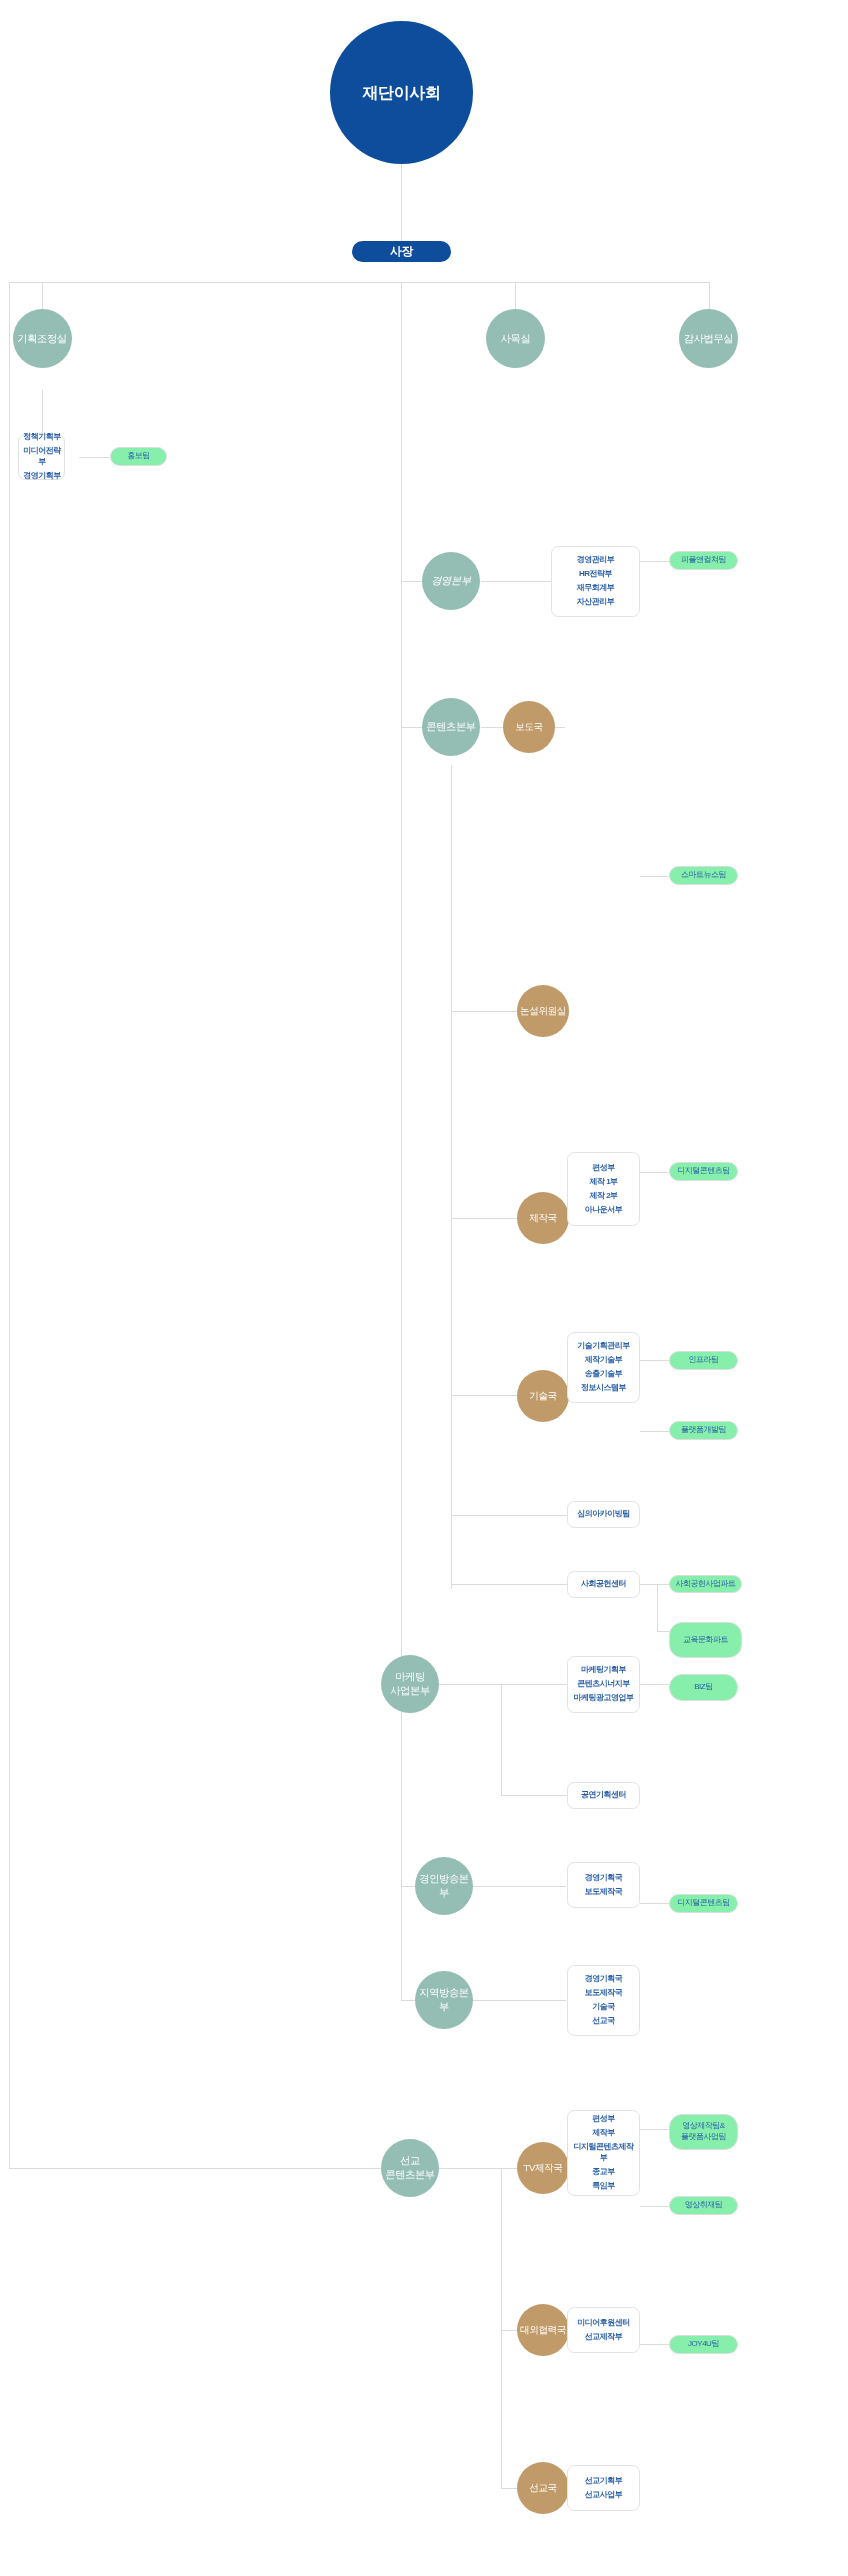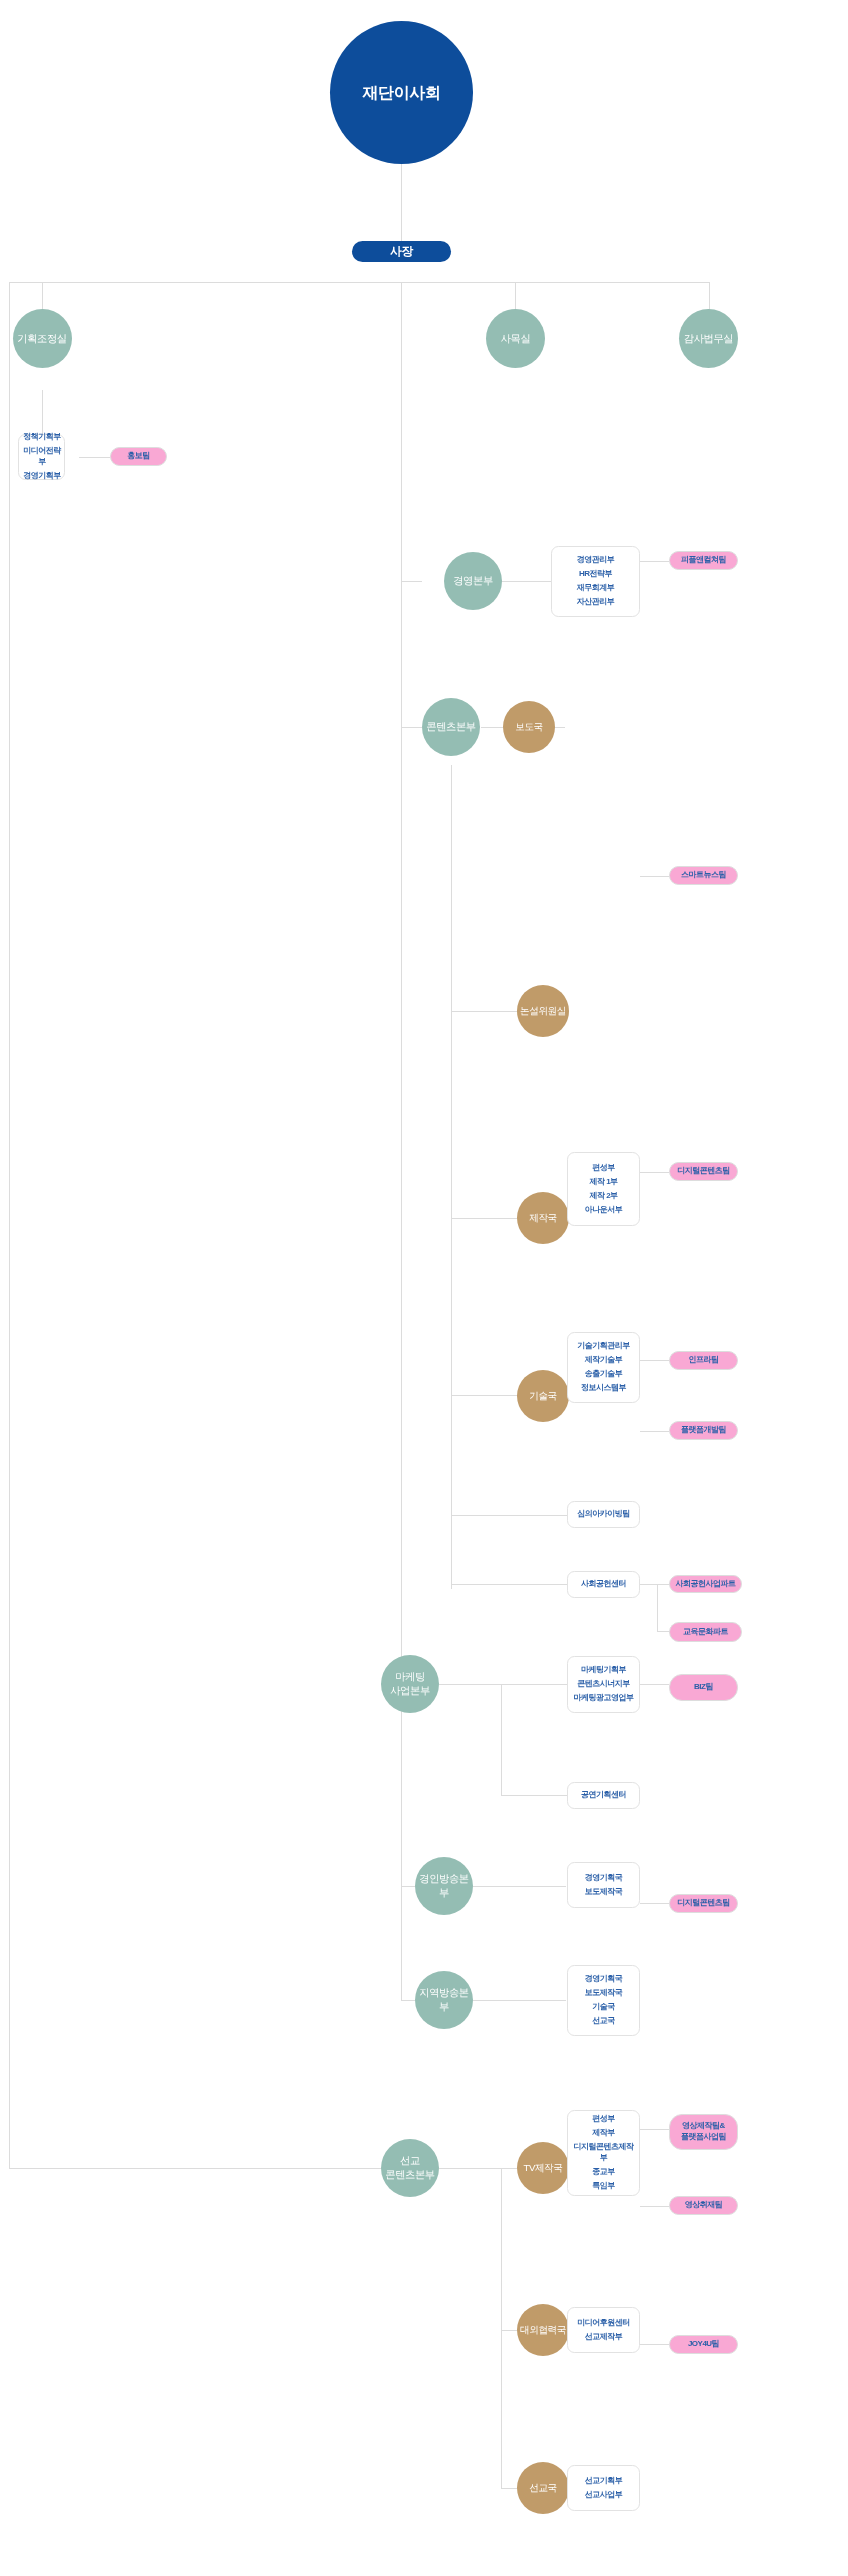--- a/index.html
+++ b/index.html
@@ -76,23 +76,23 @@
     font-size:8px;
     letter-spacing:-0.5px;
     flex-direction:column;
     padding:5.2px 2.9px;
   }
   .dept-box .row{width:100%;display:block;padding:1.8px 0;}
   
   .team-pill{
     border:0.7px solid #dddddd;
     border-radius:13.2px;
-    background:#f9a8d4;
+    background:#86efac;
     color:#2a5fa8;
-    font-weight:bold;
+    font-weight:normal;
     font-size:8px;
     letter-spacing:-0.5px;
   }
 </style>
 </head>
 <body>
 
 <div id="chart">
 
   <div class="ln lnv" style="left:401px;top:163px;height:78px;"></div>
@@ -190,21 +190,21 @@
 
   <div class="node dept-box" style="left:18.4px;top:434px;width:47px;height:46px;">
     <span class="row">정책기획부</span>
     <span class="row">미디어전략부</span>
     <span class="row">경영기획부</span>
   </div>
   <div class="node team-pill" style="left:110px;top:447px;width:57px;height:19px;">
     <span>홍보팀</span>
   </div>
 
-  <div class="node green-ellipse" style="left:444px;top:552px;width:58px;height:58px;">
+  <div class="node green-ellipse" style="left:422px;top:552px;width:58px;height:58px;font-style:italic;">
     <span>경영본부</span>
   </div>
   <div class="node dept-box" style="left:551px;top:546px;width:89px;height:71px;">
     <span class="row">경영관리부</span>
     <span class="row">HR전략부</span>
     <span class="row">재무회계부</span>
     <span class="row">자산관리부</span>
   </div>
   <div class="node team-pill" style="left:669px;top:551px;width:69px;height:19px;">
     <span>피플앤컬쳐팀</span>
@@ -257,21 +257,21 @@
   <div class="node dept-box" style="left:567px;top:1501px;width:73px;height:27px;">
     <span class="row">심의아카이빙팀</span>
   </div>
 
   <div class="node dept-box" style="left:567px;top:1571px;width:73px;height:27px;">
     <span class="row">사회공헌센터</span>
   </div>
   <div class="node team-pill" style="left:669px;top:1575px;width:73px;height:18.4px;">
     <span>사회공헌사업파트</span>
   </div>
-  <div class="node team-pill" style="left:669px;top:1622px;width:73px;height:20px;">
+  <div class="node team-pill" style="left:669px;top:1622px;width:73px;height:36px;">
     <span>교육문화파트</span>
   </div>
 
   <div class="node green-ellipse" style="left:381px;top:1655px;width:58px;height:58px;">
     <span>마케팅
 사업본부</span>
   </div>
   <div class="node dept-box" style="left:567px;top:1656px;width:73px;height:57px;">
     <span class="row">마케팅기획부</span>
     <span class="row">콘텐츠시너지부</span>

